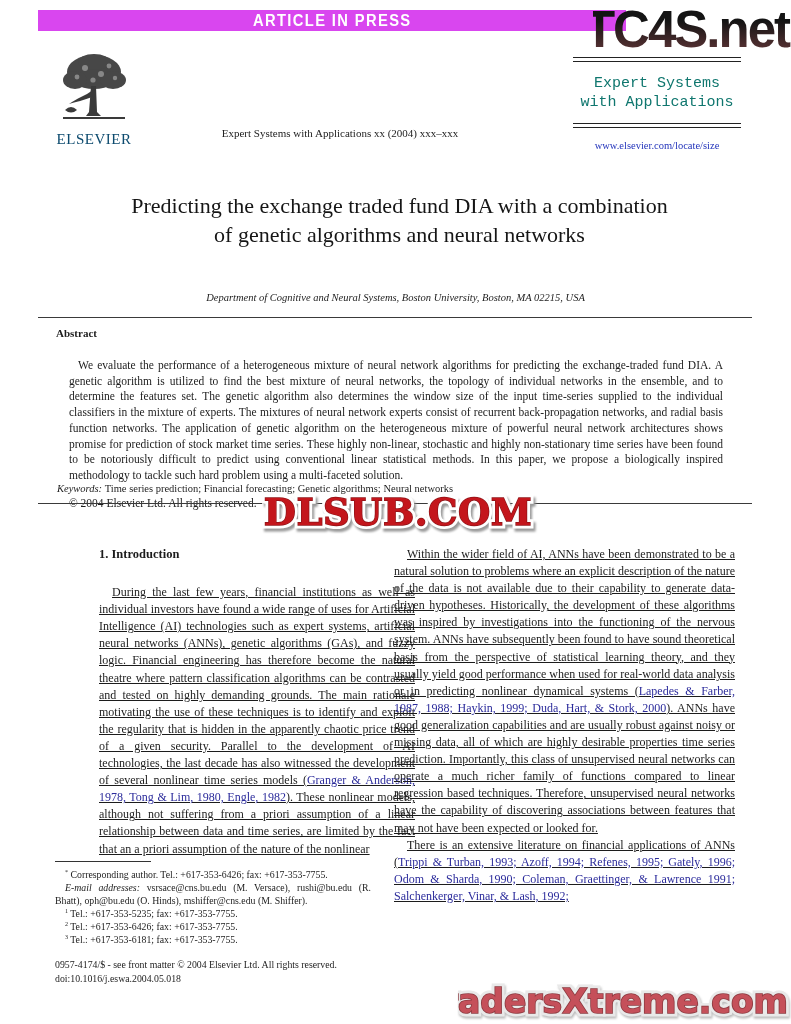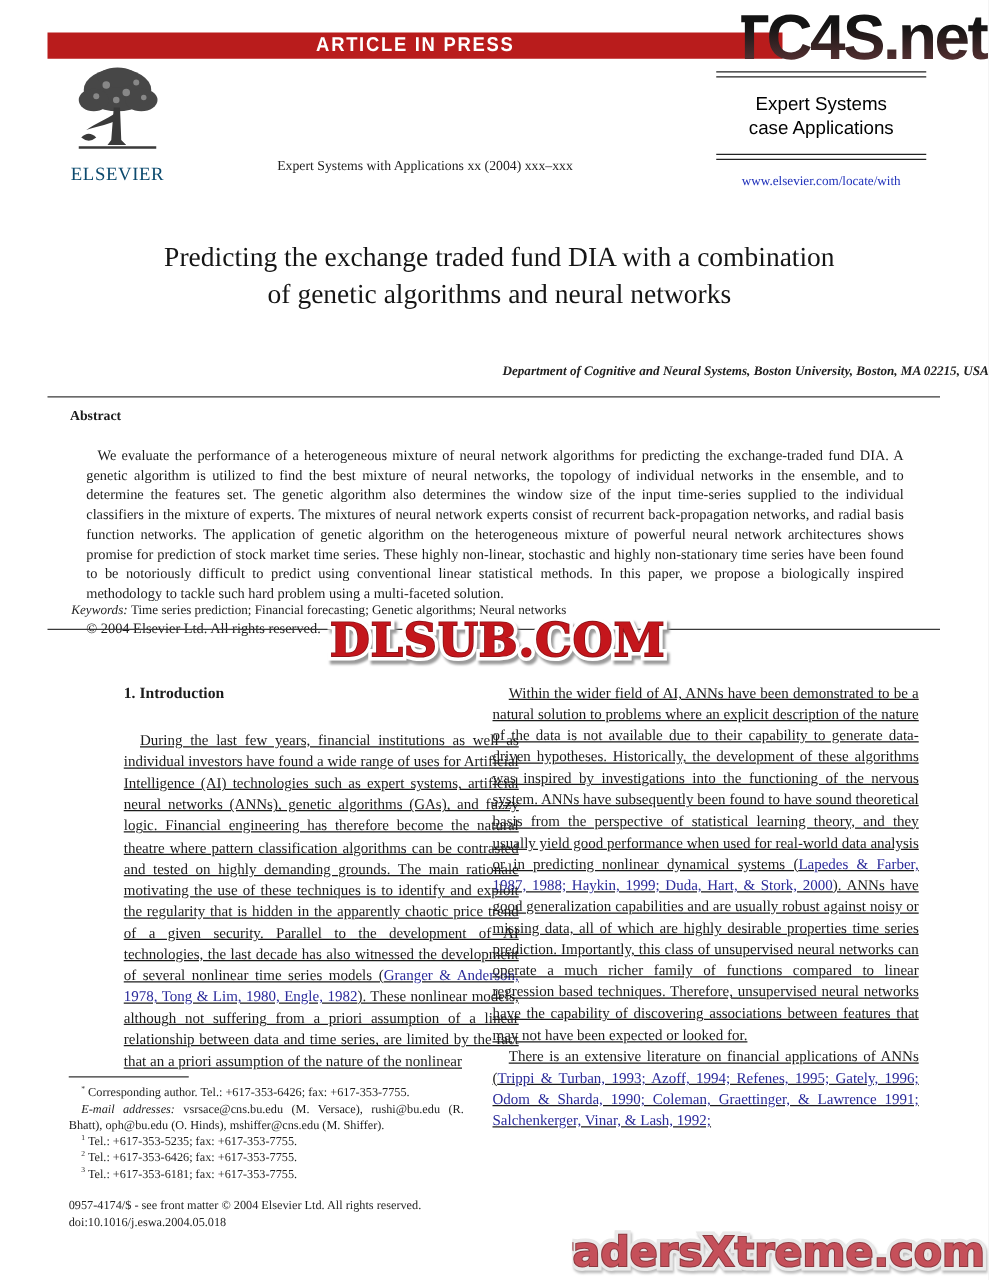--- a/index.html
+++ b/index.html
@@ -1,34 +1,34 @@
 <!DOCTYPE html>
 <html><head>
 <meta charset="utf-8">
 <style>
   html,body{margin:0;padding:0;background:#e8e8e8;}
   #page{position:relative;width:791px;height:1024px;background:#ffffff;overflow:hidden;
         font-family:"Liberation Serif", serif;color:#1c1c1c;}
   
-  #banner{position:absolute;left:38px;top:10px;width:588px;height:21px;background:#b91c1c;
-          display:flex;align-items:center;justify-content:center;margin-top:16px;}
+  #banner{position:absolute;left:38px;top:10px;width:588px;height:21px;background:#d946ef;
+          display:flex;align-items:center;justify-content:center;}
   #banner span{font-family:"Liberation Sans",sans-serif;font-weight:bold;font-size:16px;
           color:#ffffff;letter-spacing:1.5px;transform:scaleX(.92);}
   #tc4s{position:absolute;left:593px;top:0px;}
   #elsevier{position:absolute;left:52px;top:50px;width:84px;text-align:center;}
   #elsevier .name{font-size:15px;letter-spacing:.5px;color:#0c4a6e;margin-top:1px;}
   #cite-line{position:absolute;left:180px;top:127px;width:320px;text-align:center;font-size:11px;color:#222;}
   #jbox{position:absolute;left:573px;top:57px;width:168px;text-align:center;}
   .dbl{height:3px;border-top:1px solid #222;border-bottom:1px solid #222;}
-  #jbox .jname{font-family:Liberation Sans, sans-serif;font-size:15px;line-height:19px;color:#000000;margin:12px 0 11px 0;}
+  #jbox .jname{font-family:Liberation Mono, monospace;font-size:15px;line-height:19px;color:#0f766e;margin:12px 0 11px 0;}
   #jbox .jurl{font-size:10.5px;color:#2233bb;margin-top:12px;display:inline-block;}
   
   #title{position:absolute;left:4px;top:191px;width:100%;text-align:center;font-size:22px;line-height:29px;color:#151515;}
   #authors{position:absolute;left:0;top:259px;width:100%;text-align:center;font-size:16px;}
-  #affil{position:absolute;left:0;top:292px;width:100%;text-align:right;font-style:italic;font-size:10.5px;color:#222;font-weight:bold;}
+  #affil{position:absolute;left:0;top:292px;width:100%;text-align:center;font-style:italic;font-size:10.5px;color:#222;}
   .hrule{position:absolute;left:38px;width:714px;height:1px;background:#3a3a3a;}
   
   #abs-h{position:absolute;left:56px;top:327px;font-weight:bold;font-size:11px;}
   #abs-body{position:absolute;left:57px;top:346px;width:678px;font-size:11.5px;line-height:15.7px;text-align:justify;}
   #abs-body p{margin:12px;}
   #abs-body p.first{text-indent:9px;}
   #kw{position:absolute;left:57px;top:483px;width:678px;font-size:10.5px;}
   
   #dlsub{position:absolute;left:248px;top:483px;filter:drop-shadow(2px 3px 1px #9a9a9a);}
   #traders{position:absolute;left:458px;top:980px;filter:drop-shadow(1px 2px 1px #bbbbbb);}
@@ -90,24 +90,24 @@
     </svg>
     <div class="name">ELSEVIER</div>
   </div>
 
   <div id="cite-line">Expert Systems with Applications xx (2004) xxx–xxx</div>
 
   <div id="jbox">
     <div class="dbl"></div>
     <div class="jname">
       <div>Expert Systems</div>
-      <div>case Applications</div>
+      <div>with Applications</div>
     </div>
     <div class="dbl"></div>
-    <span class="jurl">www.elsevier.com/locate/with</span>
+    <span class="jurl">www.elsevier.com/locate/size</span>
   </div>
 
   <div id="title">
     <div>Predicting the exchange traded fund DIA with a combination</div>
     <div>of genetic algorithms and neural networks</div>
   </div>
   <div id="affil">Department of Cognitive and Neural Systems, Boston University, Boston, MA 02215, USA</div>
 
   <div class="hrule" style="top:317px"></div>
 

